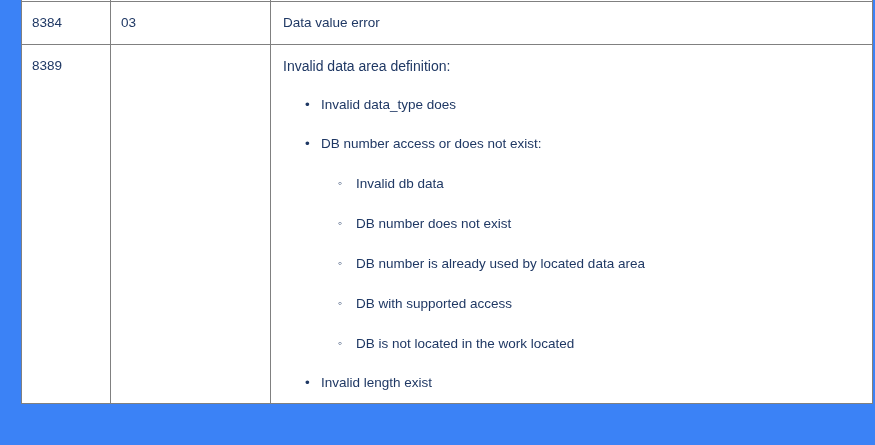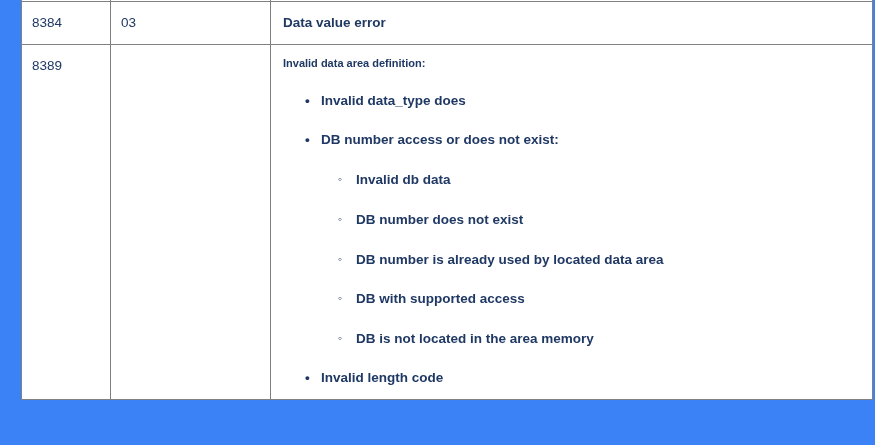--- a/index.html
+++ b/index.html
@@ -42,31 +42,31 @@
   .col-code  { width: 89px;  }
   .col-fn    { width: 160px; }
   .col-desc  { width: 602px; }
 
   .cell-inner {
     padding: 11px 10px 11px 10px;
     font-size: 13.5px;
     line-height: 1.45;
     white-space: nowrap;
   }
-  .cell-inner.desc { padding-left: 12px; font-weight: bold; }
+  .cell-inner.desc { padding-left: 12px; }
 
   
   .row-clipped td { height: 36px; }
 
   .row-std td   { height: 42px; }
   .row-tall td  { height: 344px; }
 
   
   .desc-lead {
-    font-size: 11px;
+    font-size: 14px;
     line-height: 1.45;
     margin: 0 0 4px 0;
   }
 
   ul.lvl1 {
     list-style: none;
     margin: 0;
     padding: 0;
   }
   ul.lvl1 > li {
@@ -179,28 +179,28 @@
                   <li>
                     <span class="bullet">◦</span>
                     <span>DB number is already used by located data area</span>
                   </li>
                   <li>
                     <span class="bullet">◦</span>
                     <span>DB with supported access</span>
                   </li>
                   <li>
                     <span class="bullet">◦</span>
-                    <span>DB is not located in the area memory</span>
+                    <span>DB is not located in the work located</span>
                   </li>
                 </ul>
               </li>
 
               <li>
                 <span class="bullet">•</span>
-                <span>Invalid length code</span>
+                <span>Invalid length exist</span>
               </li>
 
             </ul>
           </div>
         </td>
       </tr>
 
     </tbody>
   </table>
 

